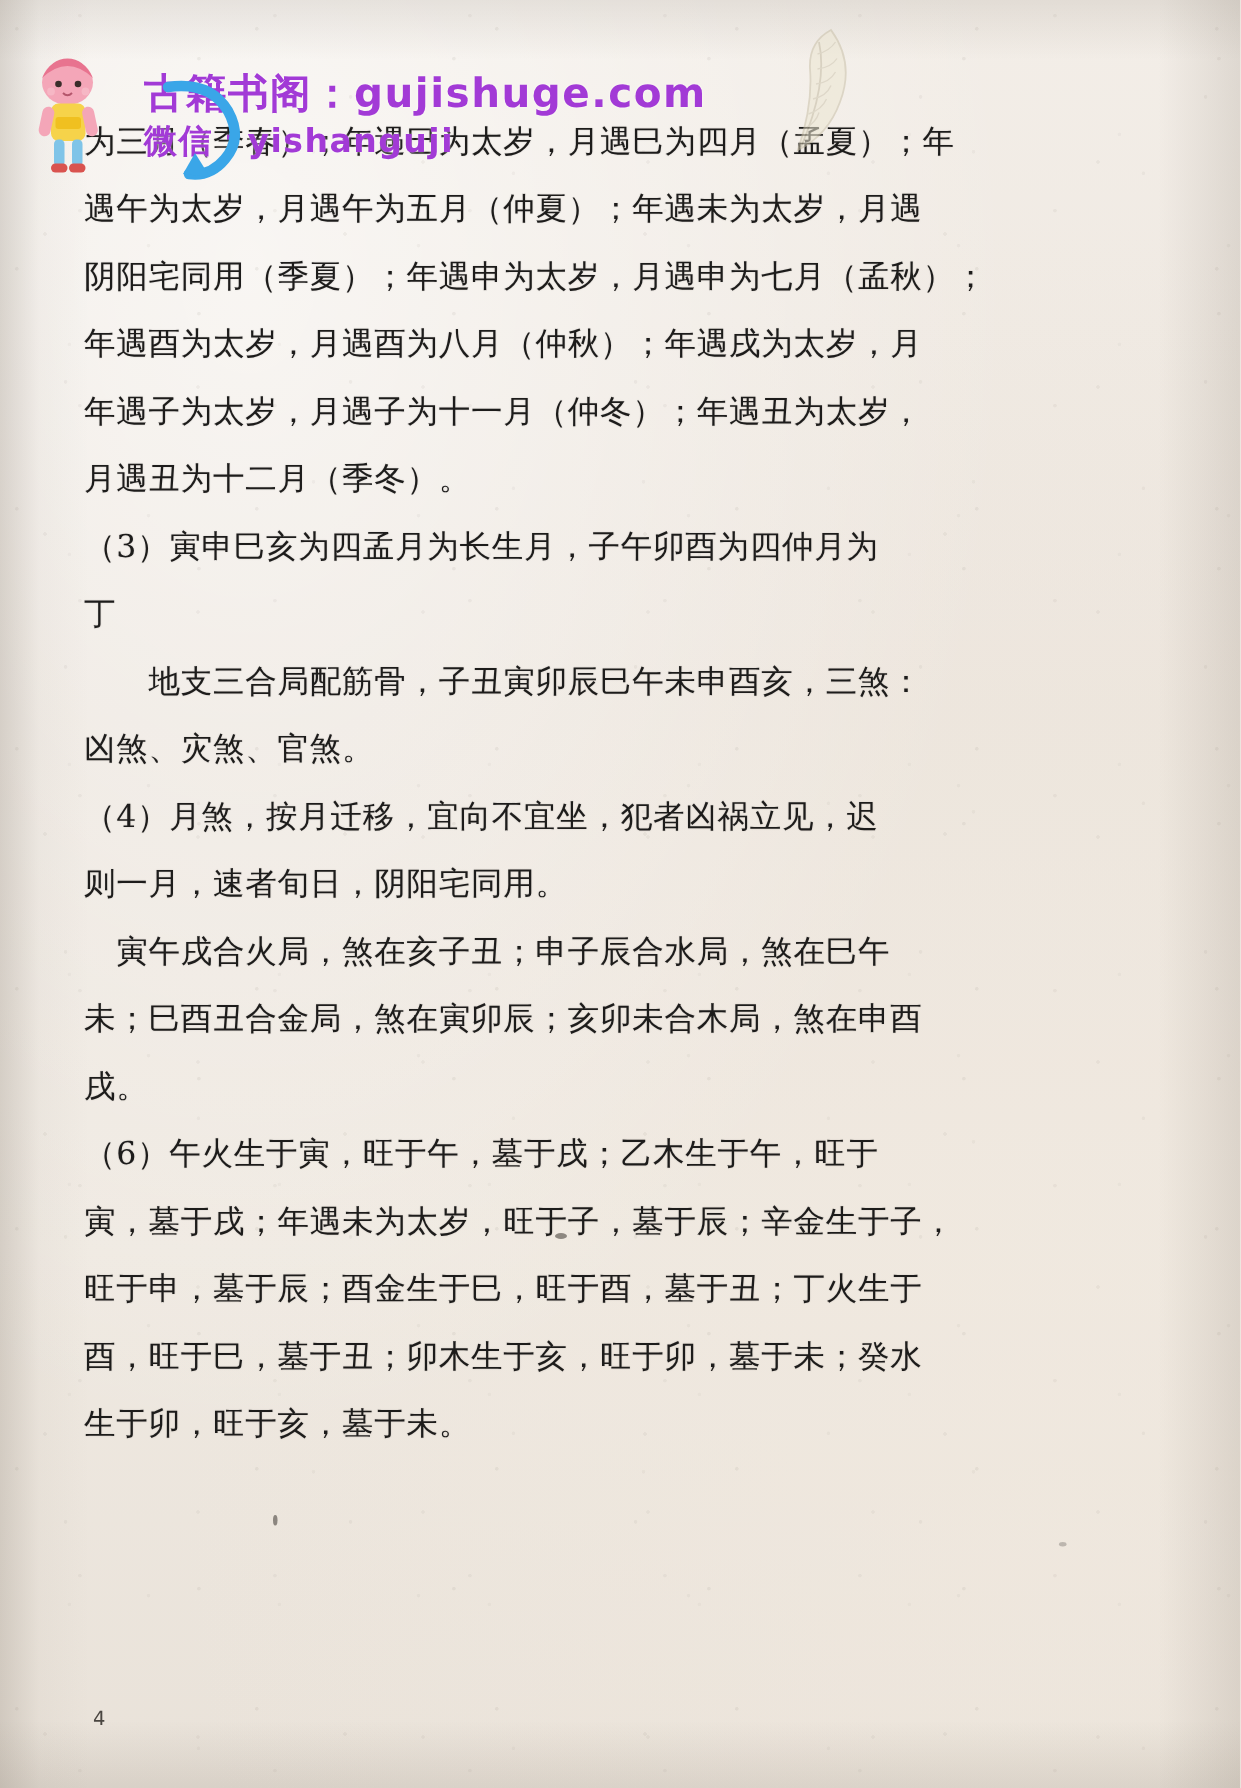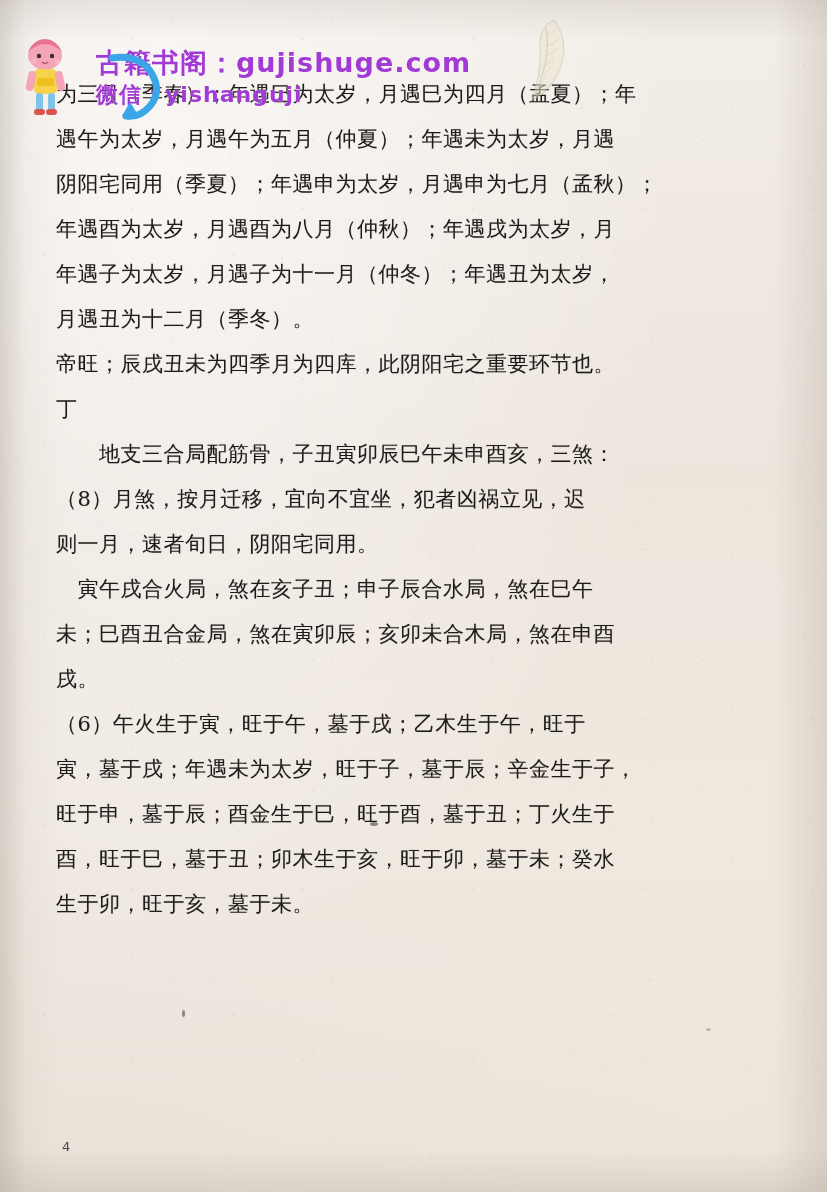--- a/index.html
+++ b/index.html
@@ -197,24 +197,25 @@
     <div class="wm-line2">微信：yishanguji</div>
   </div>
 
   <div class="content">
     <p class="line">为三月（季春）；年遇巳为太岁，月遇巳为四月（孟夏）；年</p>
     <p class="line">遇午为太岁，月遇午为五月（仲夏）；年遇未为太岁，月遇</p>
     <p class="line">阴阳宅同用（季夏）；年遇申为太岁，月遇申为七月（孟秋）；</p>
     <p class="line">年遇酉为太岁，月遇酉为八月（仲秋）；年遇戌为太岁，月</p>
     <p class="line">年遇子为太岁，月遇子为十一月（仲冬）；年遇丑为太岁，</p>
     <p class="line">月遇丑为十二月（季冬）。</p>
-    <p class="line">帝旺；辰戌丑未为四季月为四库，此阴阳宅之重要环节也。</p>
+    <p class="line">（3）寅申巳亥为四孟月为长生月，子午卯酉为四仲月为</p>
     <p class="line">丁</p>
     <p class="line">　　地支三合局配筋骨，子丑寅卯辰巳午未申酉亥，三煞：</p>
-    <p class="line">（8）月煞，按月迁移，宜向不宜坐，犯者凶祸立见，迟</p>
+    <p class="line">凶煞、灾煞、官煞。</p>
+    <p class="line">（4）月煞，按月迁移，宜向不宜坐，犯者凶祸立见，迟</p>
     <p class="line">则一月，速者旬日，阴阳宅同用。</p>
     <p class="line">　寅午戌合火局，煞在亥子丑；申子辰合水局，煞在巳午</p>
     <p class="line">未；巳酉丑合金局，煞在寅卯辰；亥卯未合木局，煞在申酉</p>
     <p class="line">戌。</p>
     <p class="line">（6）午火生于寅，旺于午，墓于戌；乙木生于午，旺于</p>
     <p class="line">寅，墓于戌；年遇未为太岁，旺于子，墓于辰；辛金生于子，</p>
     <p class="line">旺于申，墓于辰；酉金生于巳，旺于酉，墓于丑；丁火生于</p>
     <p class="line">酉，旺于巳，墓于丑；卯木生于亥，旺于卯，墓于未；癸水</p>
     <p class="line">生于卯，旺于亥，墓于未。</p>
   </div>

